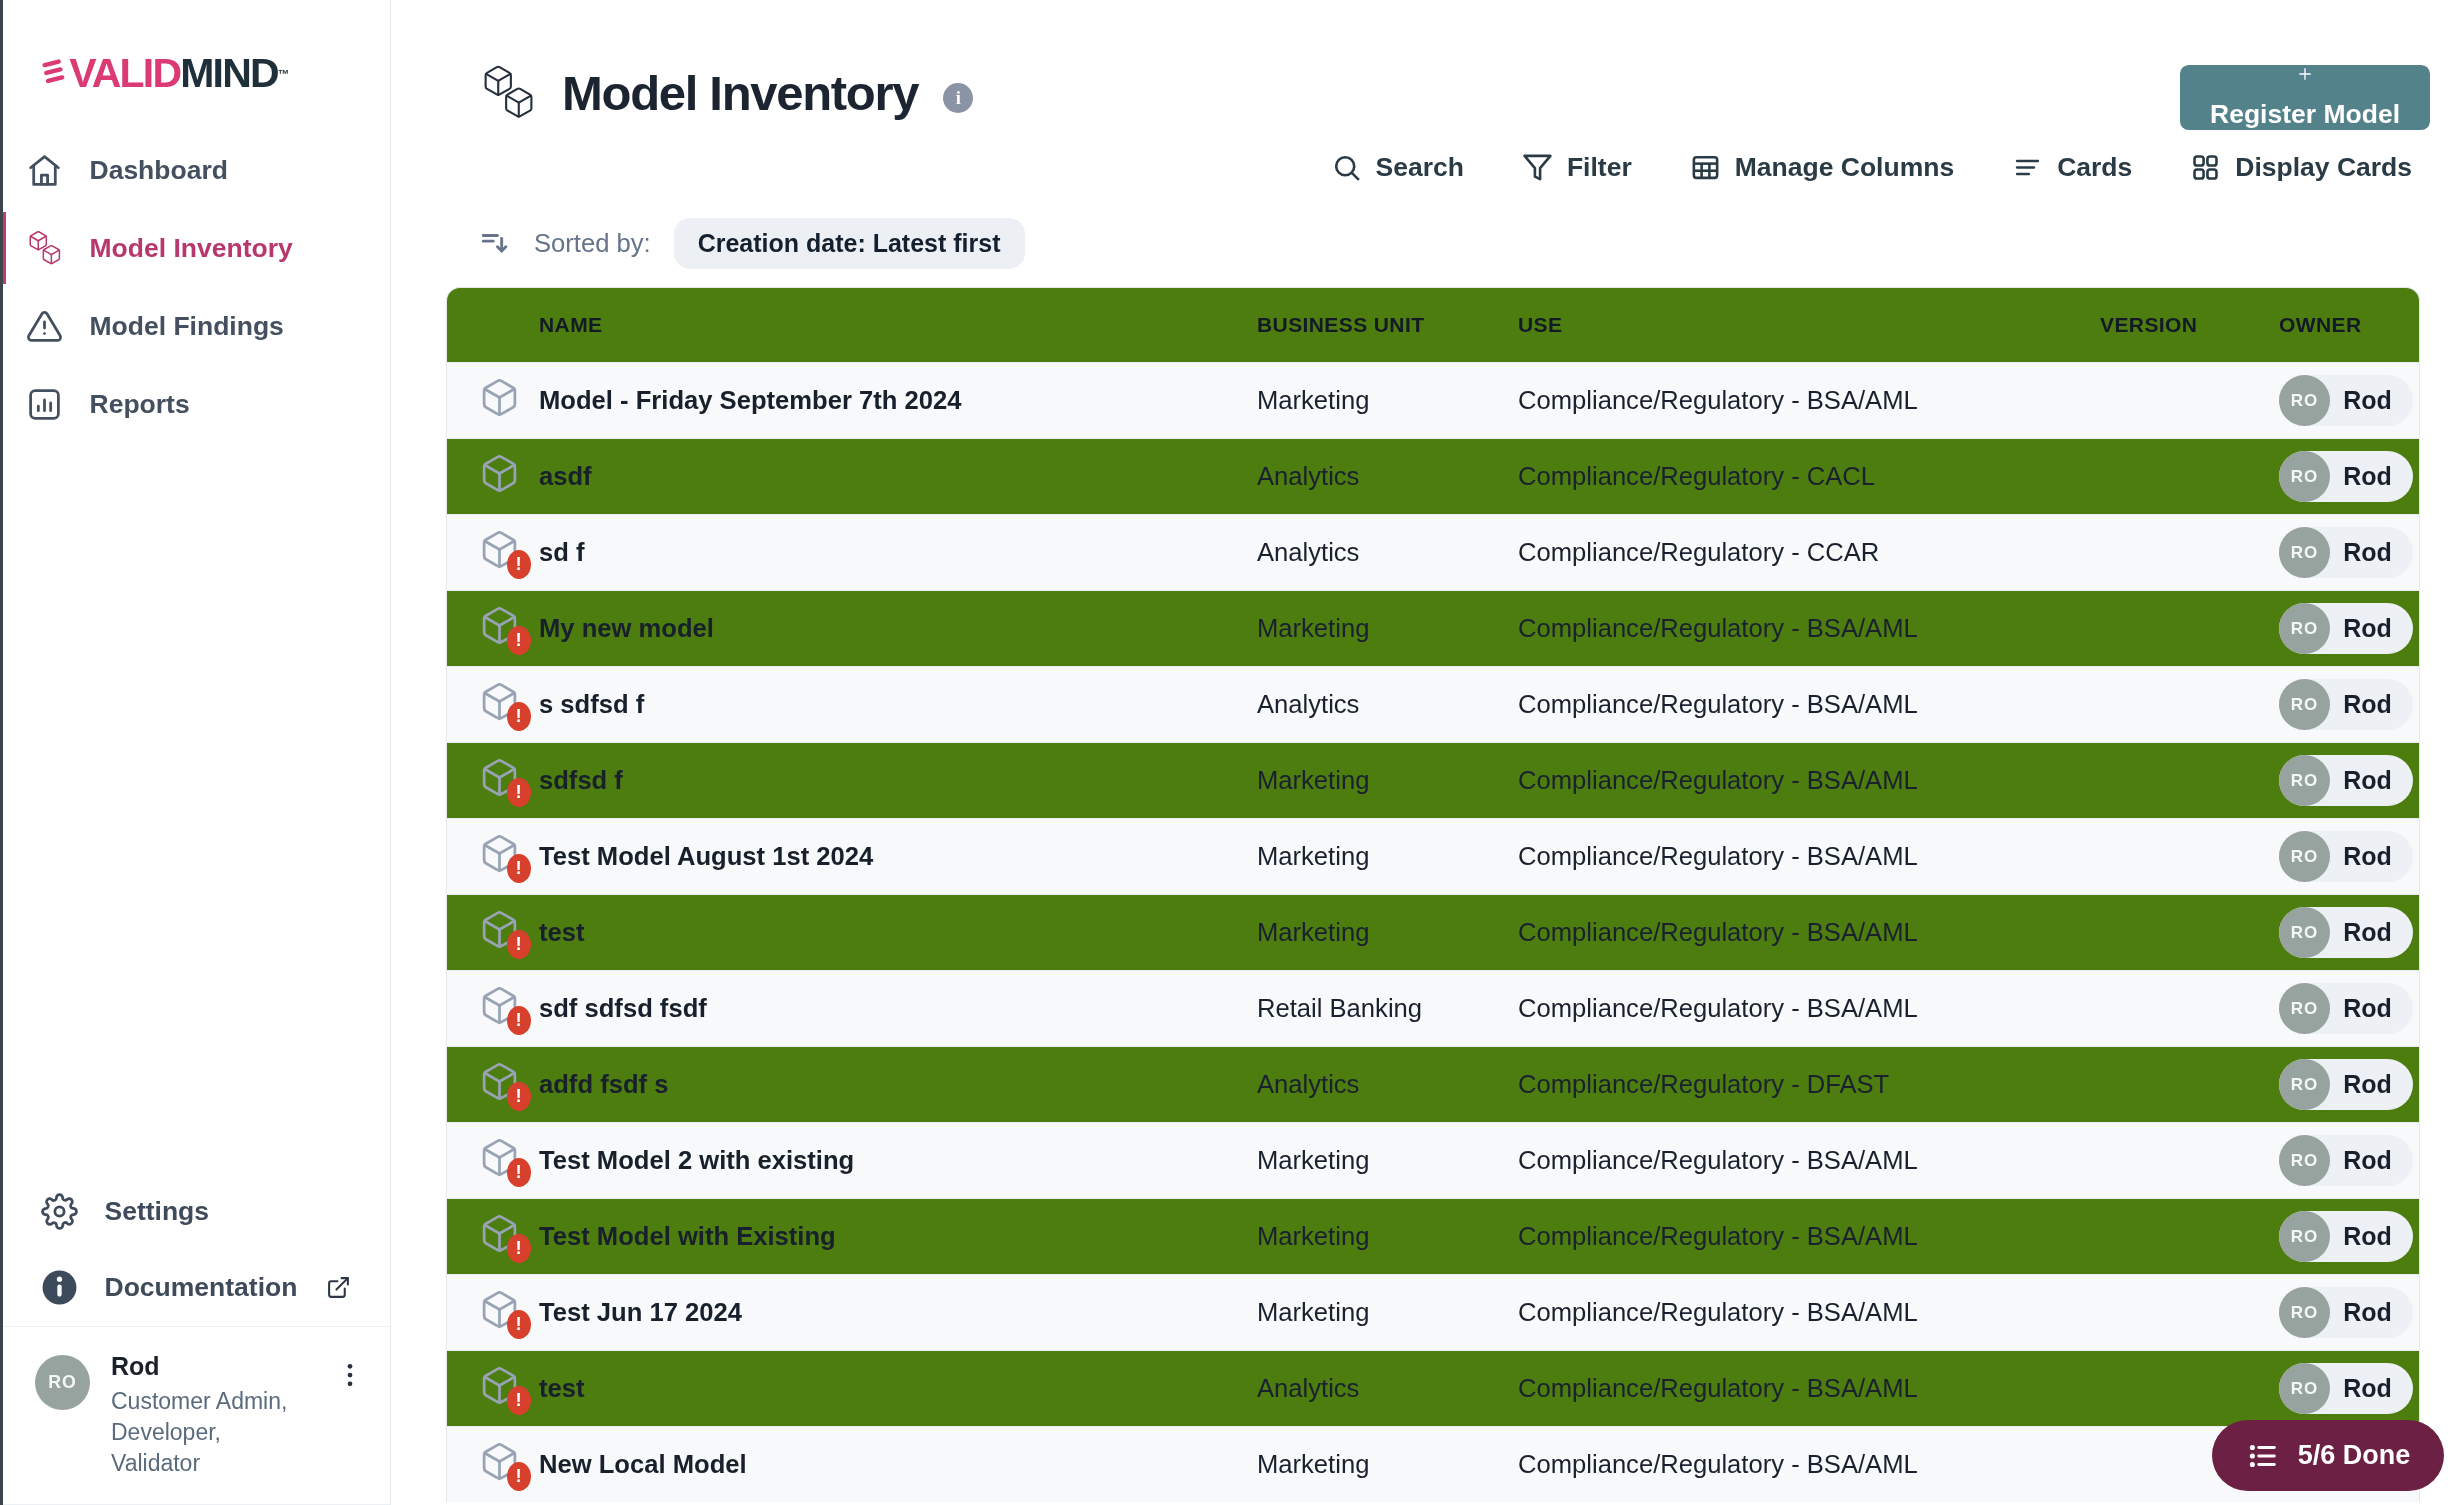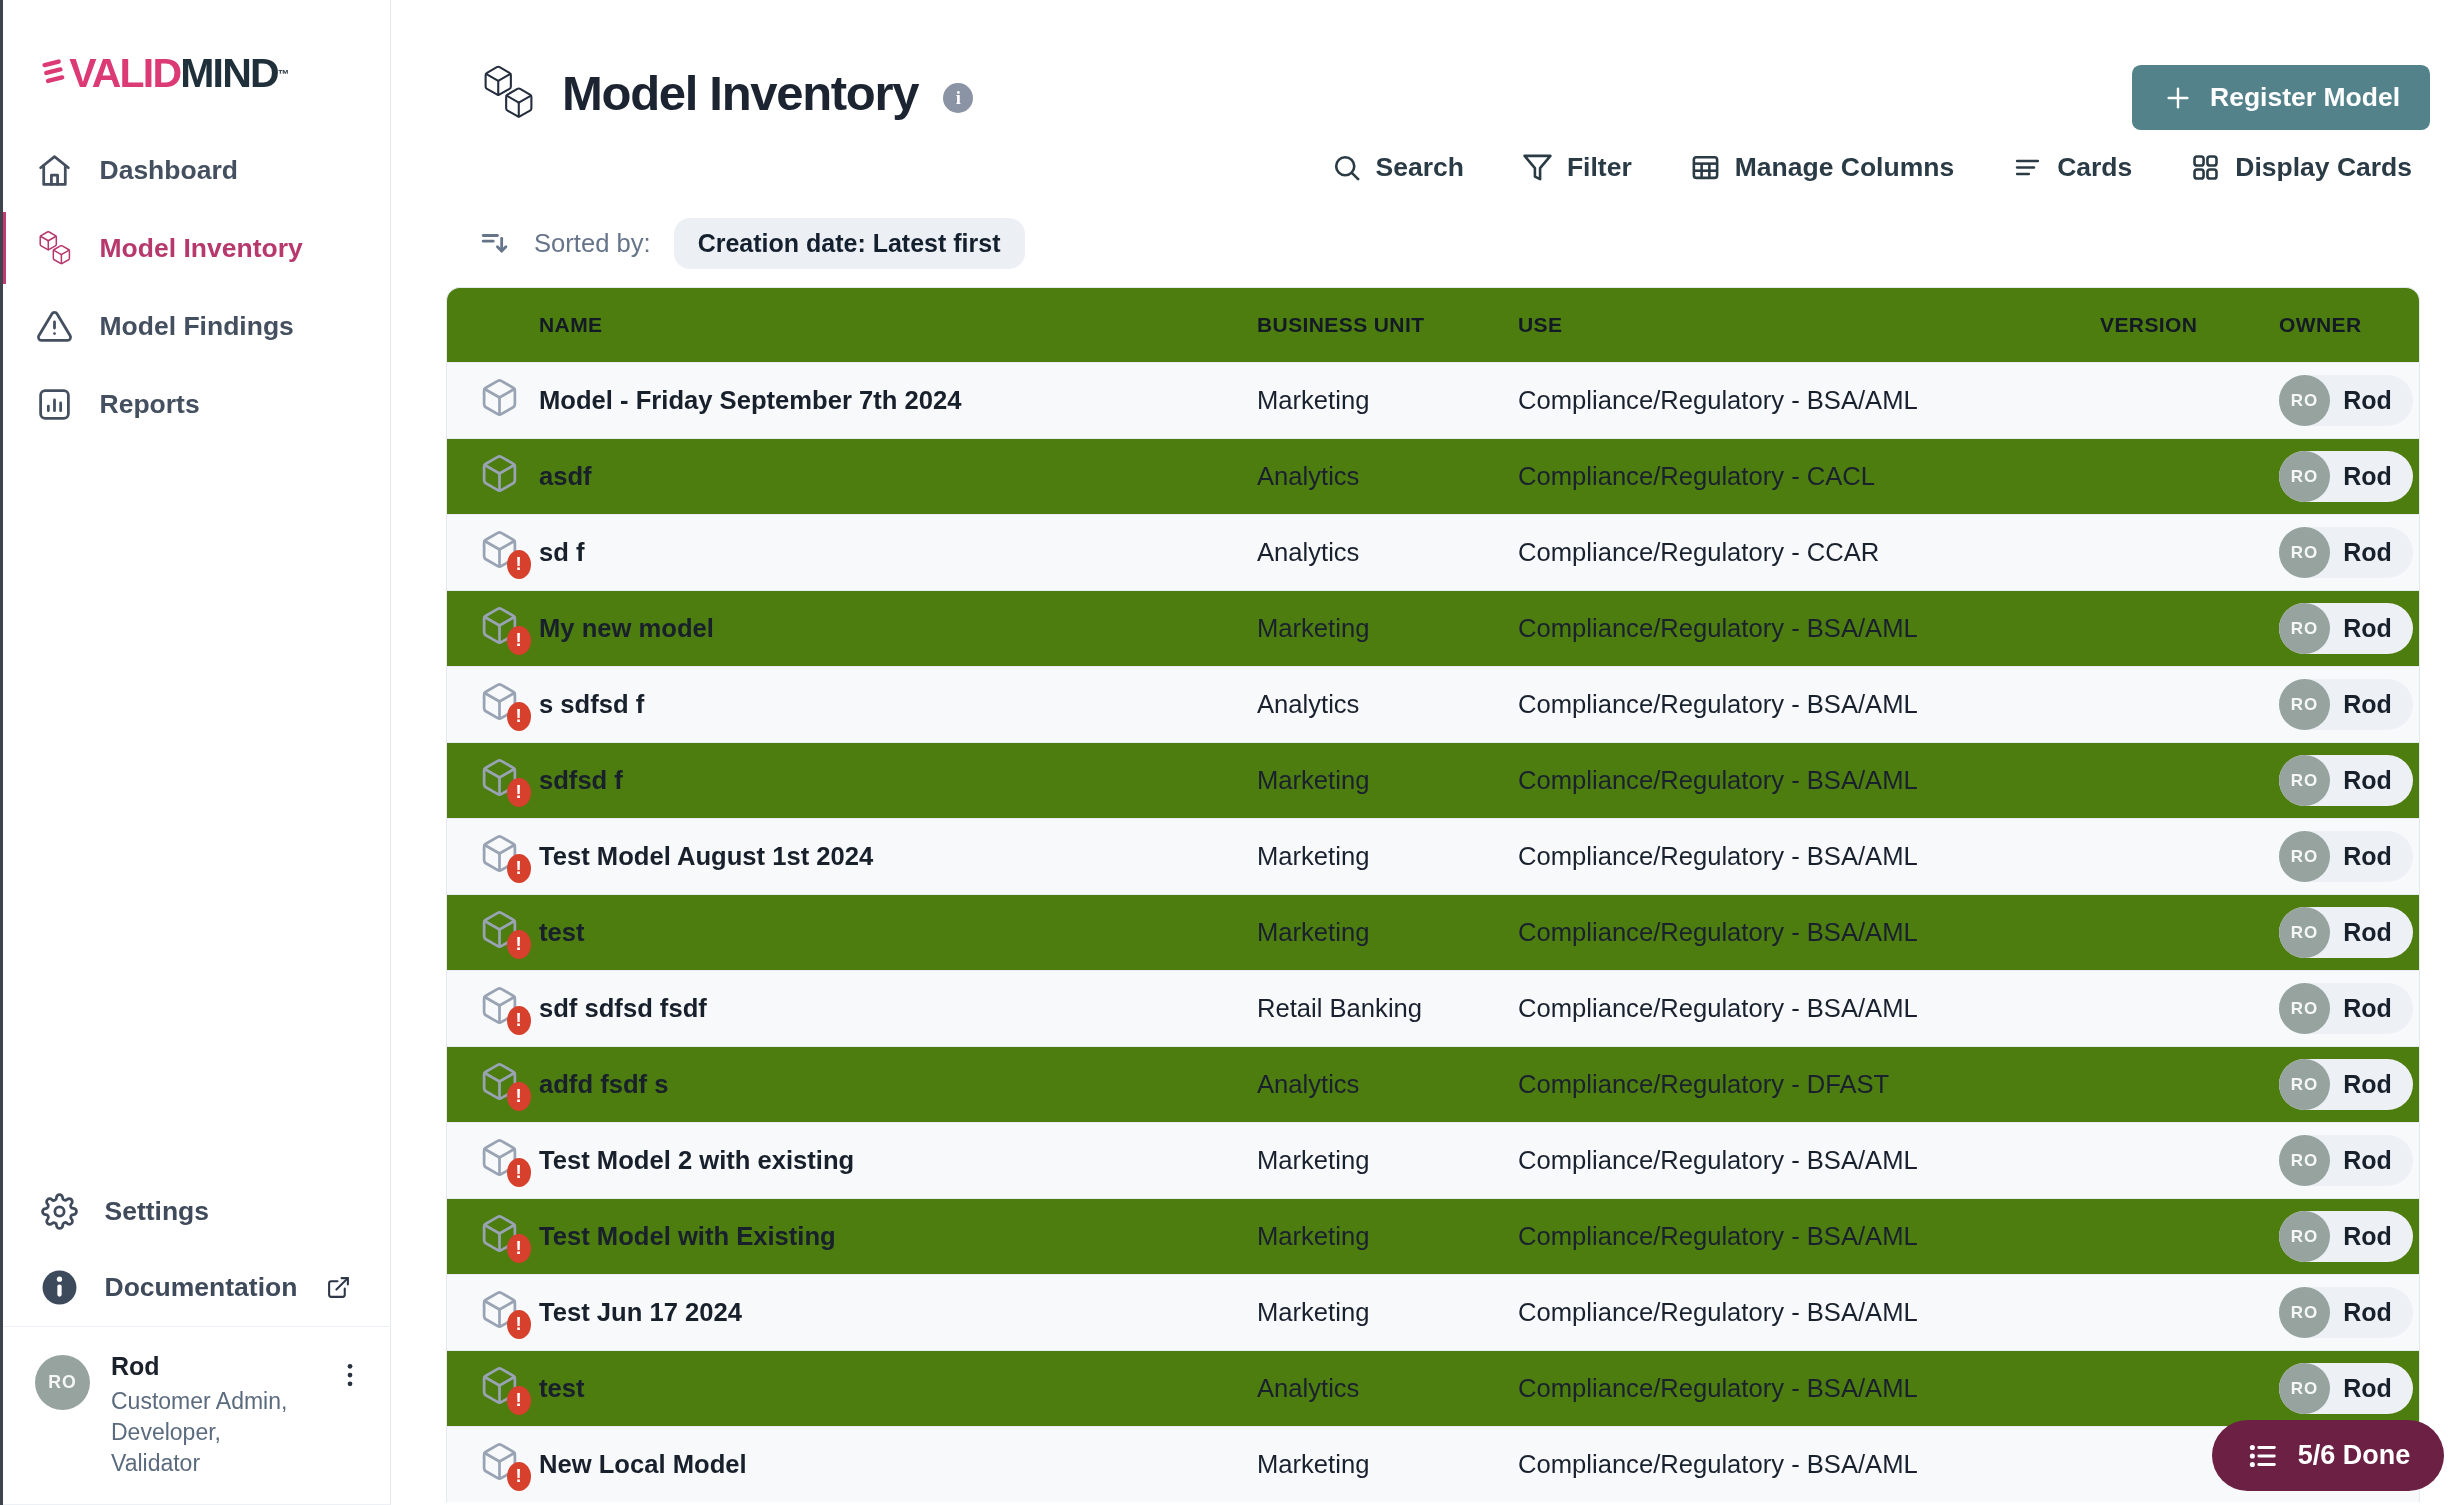--- a/index.html
+++ b/index.html
@@ -14,21 +14,21 @@
     border-right:1.8px solid #E6EAF0; display:flex; flex-direction:column; z-index:10; }
   .logo-row { margin:50px 0 0 41px; display:flex; align-items:flex-start; }
   .logo-text { font-size:41px; font-weight:800; letter-spacing:-1.8px; display:flex; align-items:center; }
   .logo-dashes { margin:5.3px 1.8px 0 0; }
   .brand-pink { color:#DB3A74; }
   .brand-dark { color:#20303A; }
   .brand-tm { font-size:11.5px; font-weight:700; color:#20303A; margin-top:1.8px; }
 
   .nav { margin-top:34px; display:flex; flex-direction:column; }
   .nav-item { position:relative; height:78px; display:flex; align-items:center; gap:26.5px;
-    padding-left:36px; font-size:26.5px; font-weight:600; color:#44505F; cursor:pointer; }
+    padding-left:26px; font-size:26.5px; font-weight:600; color:#44505F; cursor:pointer; }
   .nav-item svg { width:37px; height:37px; flex:none; }
   .nav-item.active { color:#B7386D; }
   .active-bar { position:absolute; left:0; top:2.6px; width:6.2px; height:72px; background:#C23A72; }
 
   .sidebar-bottom { margin-top:auto; display:flex; flex-direction:column; }
   .foot-item { height:76px; display:flex; align-items:center; gap:26.5px; padding-left:41px;
     font-size:26.5px; font-weight:600; color:#3F4A5A; cursor:pointer; }
   .foot-item svg.main-ic { width:37px; height:37px; }
   .ext-ic { width:25px; height:25px; margin-left:1.8px; color:#2D3748; }
   .divider { border-top:1.8px solid #EDF0F4; }
@@ -48,21 +48,21 @@
   .main { margin-left:393px; position:relative; height:100%; }
   .title-row { position:absolute; top:64px; left:86px; display:flex; align-items:center; gap:25px; }
   .title-icon { width:58px; height:58px; color:#242E3D; }
   h1 { font-size:49px; font-weight:700; color:#1B2430; letter-spacing:-1.3px; }
   .info-badge { width:30px; height:30px; border-radius:50%; background:#8A94A4; color:#fff;
     display:flex; align-items:center; justify-content:center; font-size:18.5px; font-weight:700;
     font-family:"Liberation Serif", serif; margin-top:10.6px; }
 
   .register-btn { position:absolute; top:65px; right:32px; height:65px; background:#53828A;
     border:none; border-radius:8.8px; color:#fff; font-size:26.5px; font-weight:600;
-    font-family:inherit; display:flex; align-items:center; gap:16px; padding:0 30px; cursor:pointer; }
+    font-family:inherit; display:flex; align-items:center; gap:16px; padding:0 30px; cursor:pointer;flex-direction:column; }
   .register-btn svg { width:32px; height:32px; }
 
   .toolbar { position:absolute; top:152px; right:50px; display:flex; align-items:center; gap:58px; }
   .tool-item { display:flex; align-items:center; gap:14px; color:#2A3B45; font-size:26.5px;
     font-weight:600; cursor:pointer; }
   .tool-item svg { width:31px; height:31px; }
 
   .sortbar { position:absolute; top:218px; left:86px; display:flex; align-items:center; }
   .sortbar svg { width:34px; height:34px; color:#66748A; }
   .sort-label { margin-left:21px; font-size:25.6px; color:#66748A; font-weight:500; }

